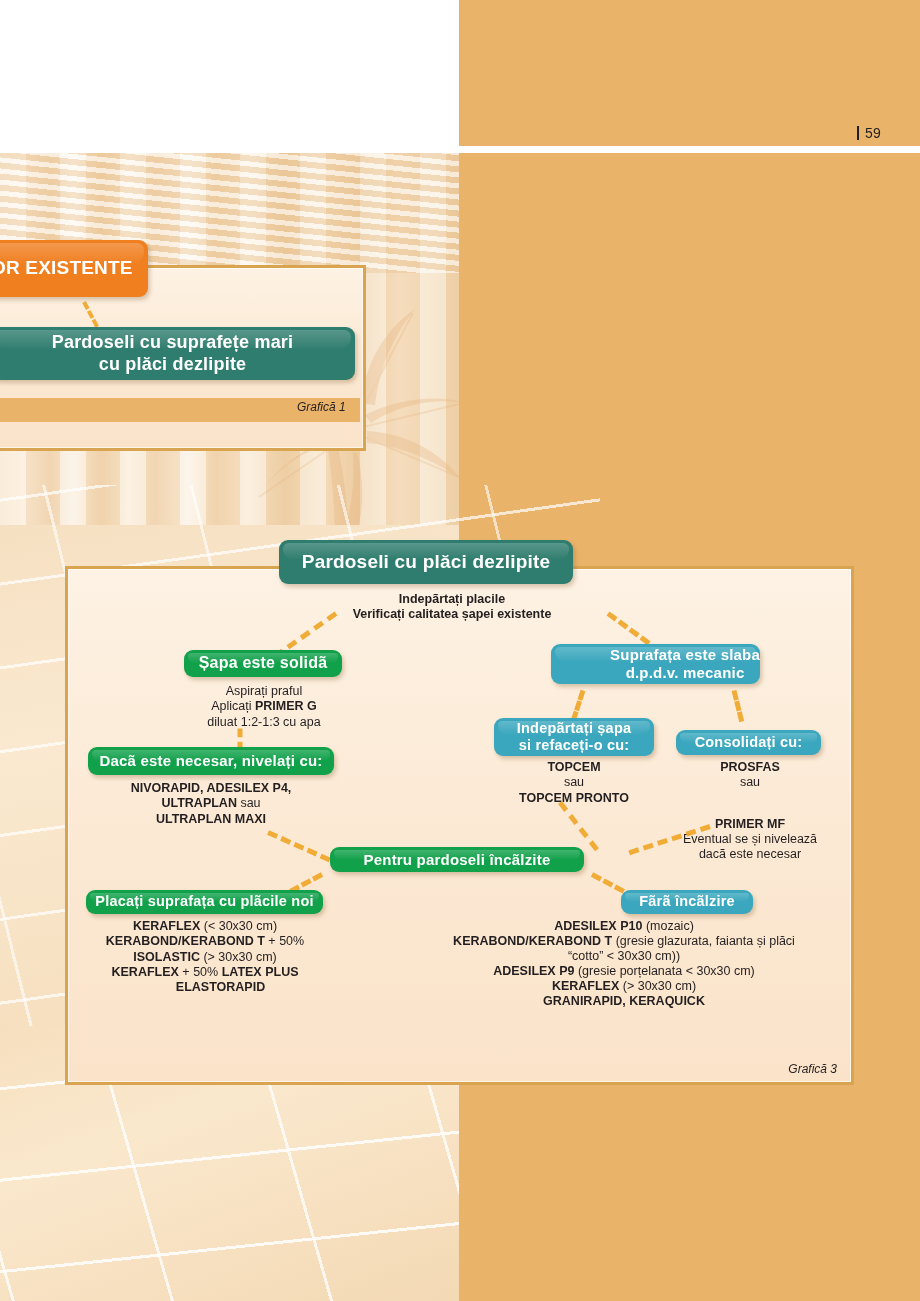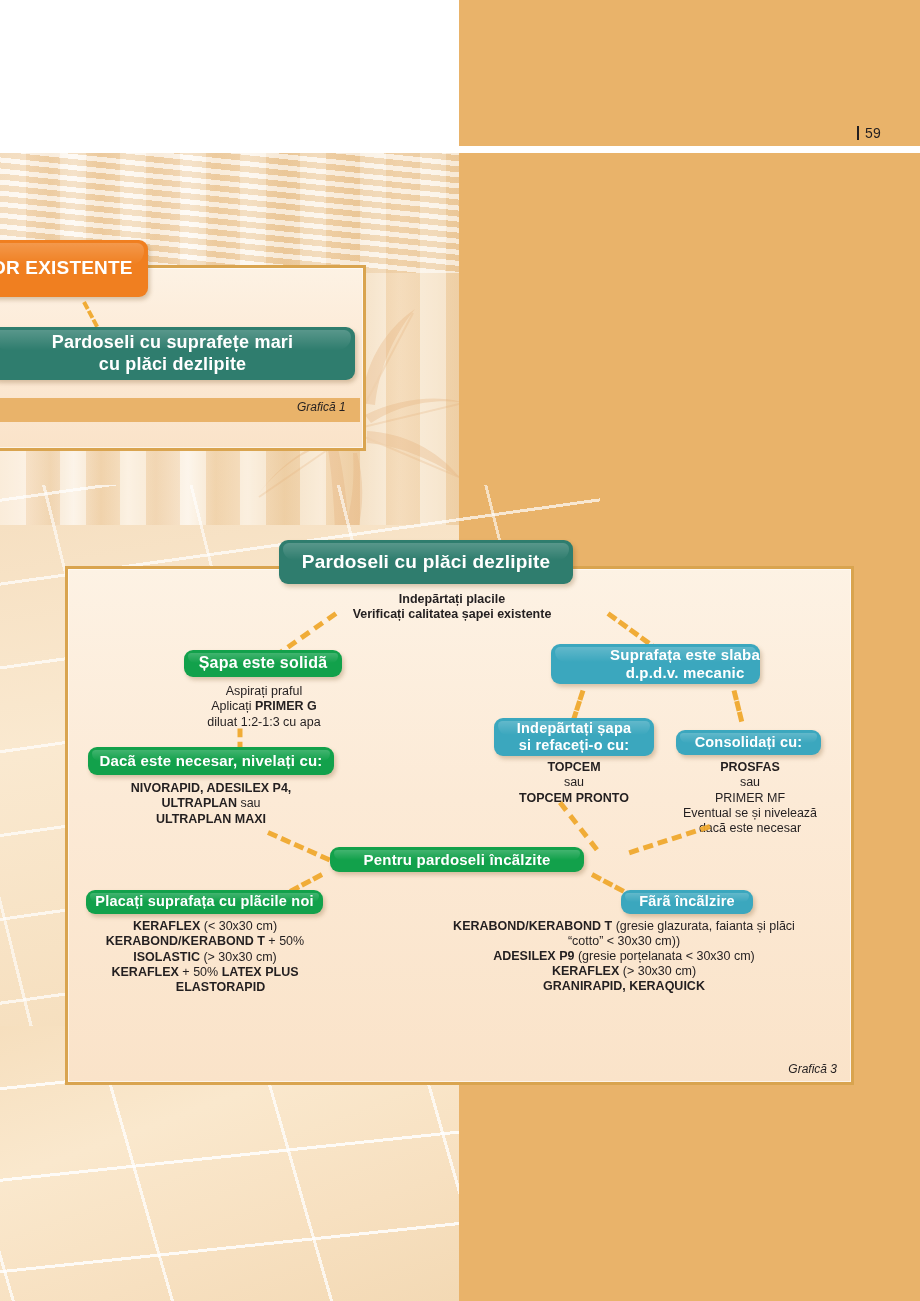--- a/index.html
+++ b/index.html
@@ -219,21 +219,21 @@
   <div style="font-weight:bold;">TOPCEM PRONTO</div>
 </div>
 
 <div class="fbox c-blue" style="left:676px;top:730px;width:145px;height:25px;font-size:14.5px;">
   <span>Consolidați cu:</span>
 </div>
 
 <div class="ftext" style="left:663px;top:760px;width:174px;font-size:12.5px;">
   <div style="font-weight:bold;">PROSFAS</div>
   <div>sau</div>
-  <div style="font-weight:normal;">PRIMER MF</div>
+  <div style="font-weight:bold;margin-top:26px;">PRIMER MF</div>
   <div>Eventual se și nivelează</div>
   <div>dacã este necesar</div>
 </div>
 
 <div class="conn" style="left:268px;top:830px;width:82px;transform:rotate(24deg);"></div>
 <div class="conn" style="left:560px;top:800px;width:60px;transform:rotate(52deg);"></div>
 <div class="conn" style="left:710px;top:824px;width:85px;transform:rotate(162deg);"></div>
 
 <div class="fbox c-green" style="left:330px;top:847px;width:254px;height:25px;font-size:15px;">
   <span>Pentru pardoseli încãlzite</span>
@@ -252,18 +252,19 @@
   <div><b>ISOLASTIC</b> <span>(&gt; 30x30 cm)</span></div>
   <div><b>KERAFLEX</b> <span>+ 50%</span> <b>LATEX PLUS</b></div>
   <div style="font-weight:bold;padding-left:31px;">ELASTORAPID</div>
 </div>
 
 <div class="fbox c-blue" style="left:621px;top:890px;width:132px;height:24px;font-size:14.5px;">
   <span>Fãrã încãlzire</span>
 </div>
 
 <div class="ftext" style="left:404px;top:919px;width:440px;font-size:12.5px;line-height:1.2;">
+  <div><b>ADESILEX P10</b> <span>(mozaic)</span></div>
   <div><b>KERABOND/KERABOND T</b> <span>(gresie glazurata, faianta și plăci</span></div>
   <div>“cotto” &lt; 30x30 cm))</div>
   <div><b>ADESILEX P9</b> <span>(gresie porțelanata &lt; 30x30 cm)</span></div>
   <div><b>KERAFLEX</b> <span>(&gt; 30x30 cm)</span></div>
   <div style="font-weight:bold;">GRANIRAPID, KERAQUICK</div>
 </div>
 
 </body></html>

